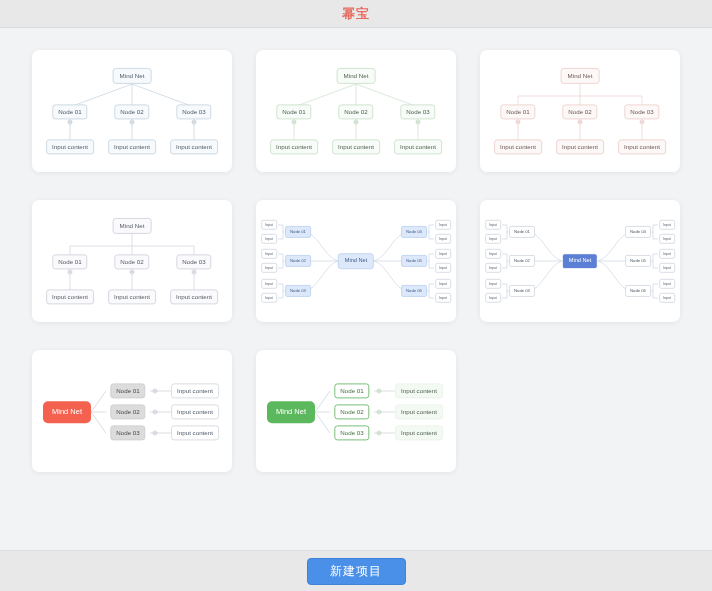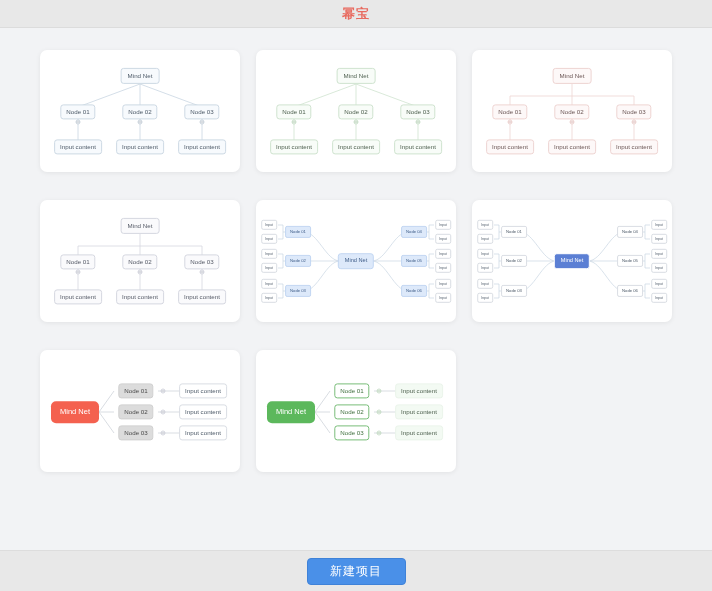--- a/index.html
+++ b/index.html
@@ -27,21 +27,21 @@
   
   .page-body {
     height: 522px;
     overflow: hidden;
     padding: 22px 14px 0 14px;
   }
   .grid {
     display: grid;
     grid-template-columns: repeat(3, 200px);
     justify-content: center;
-    gap: 28px 16px;
+    gap: 28px 24px;
   }
   .card {
     width: 200px; height: 122px;
     background: #ffffff;
     border-radius: 7px;
     box-shadow: 0 1px 5px rgba(0,0,0,0.07);
     position: relative;
     overflow: hidden;
   }
   .card-canvas { position: absolute; inset: 0; }

